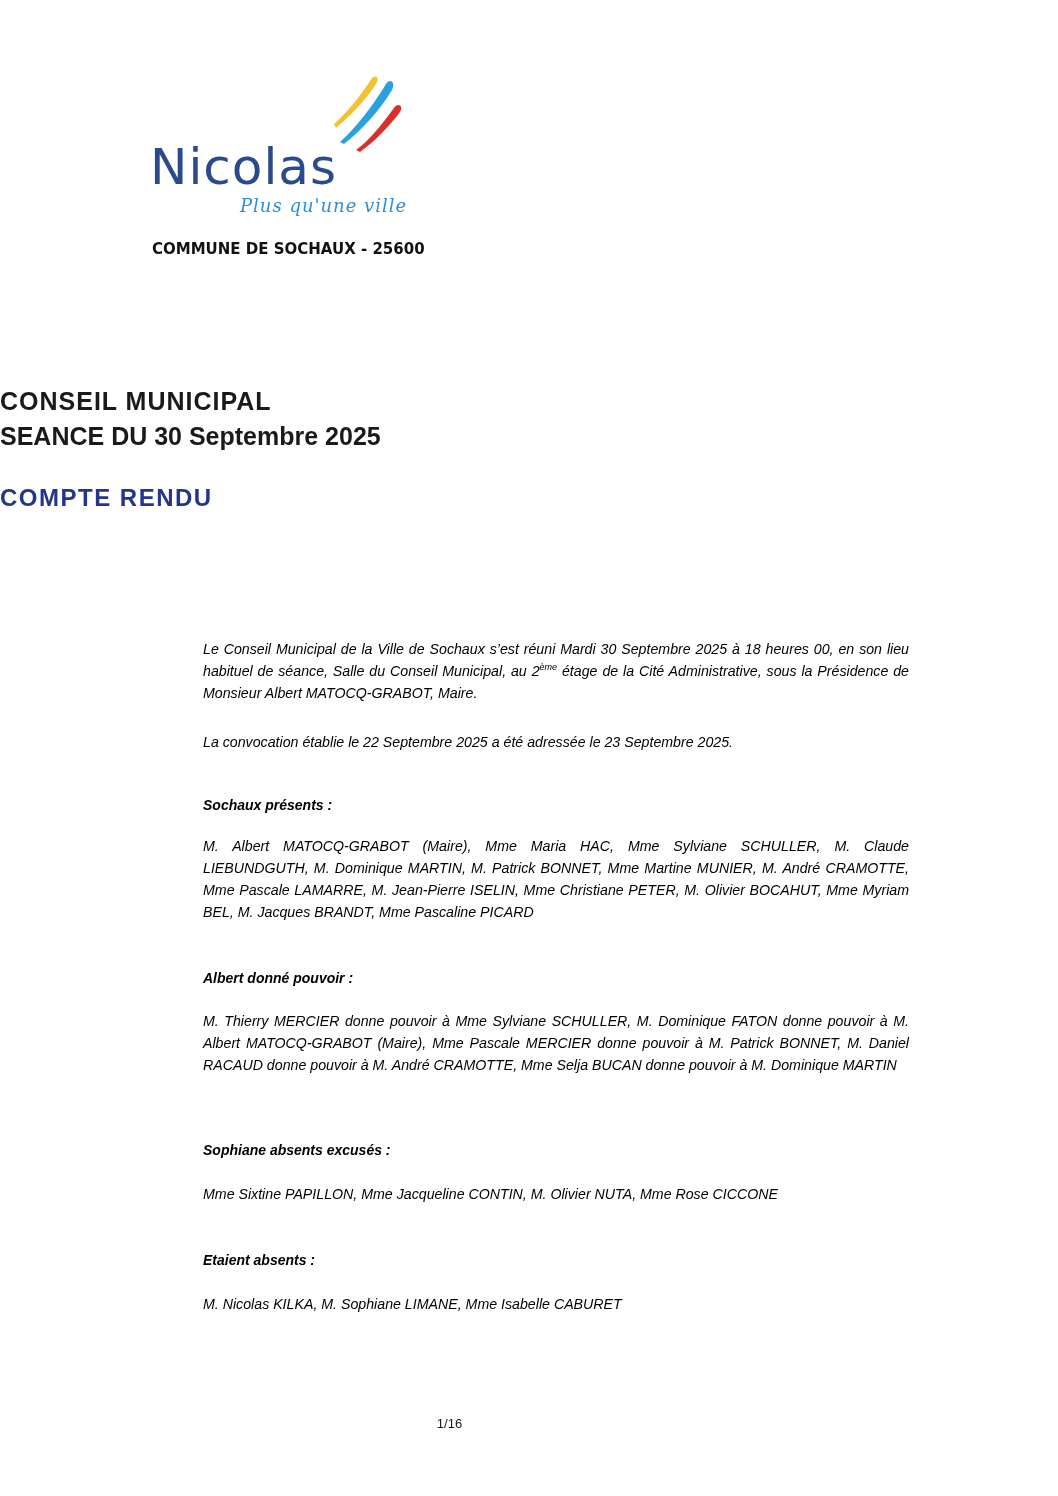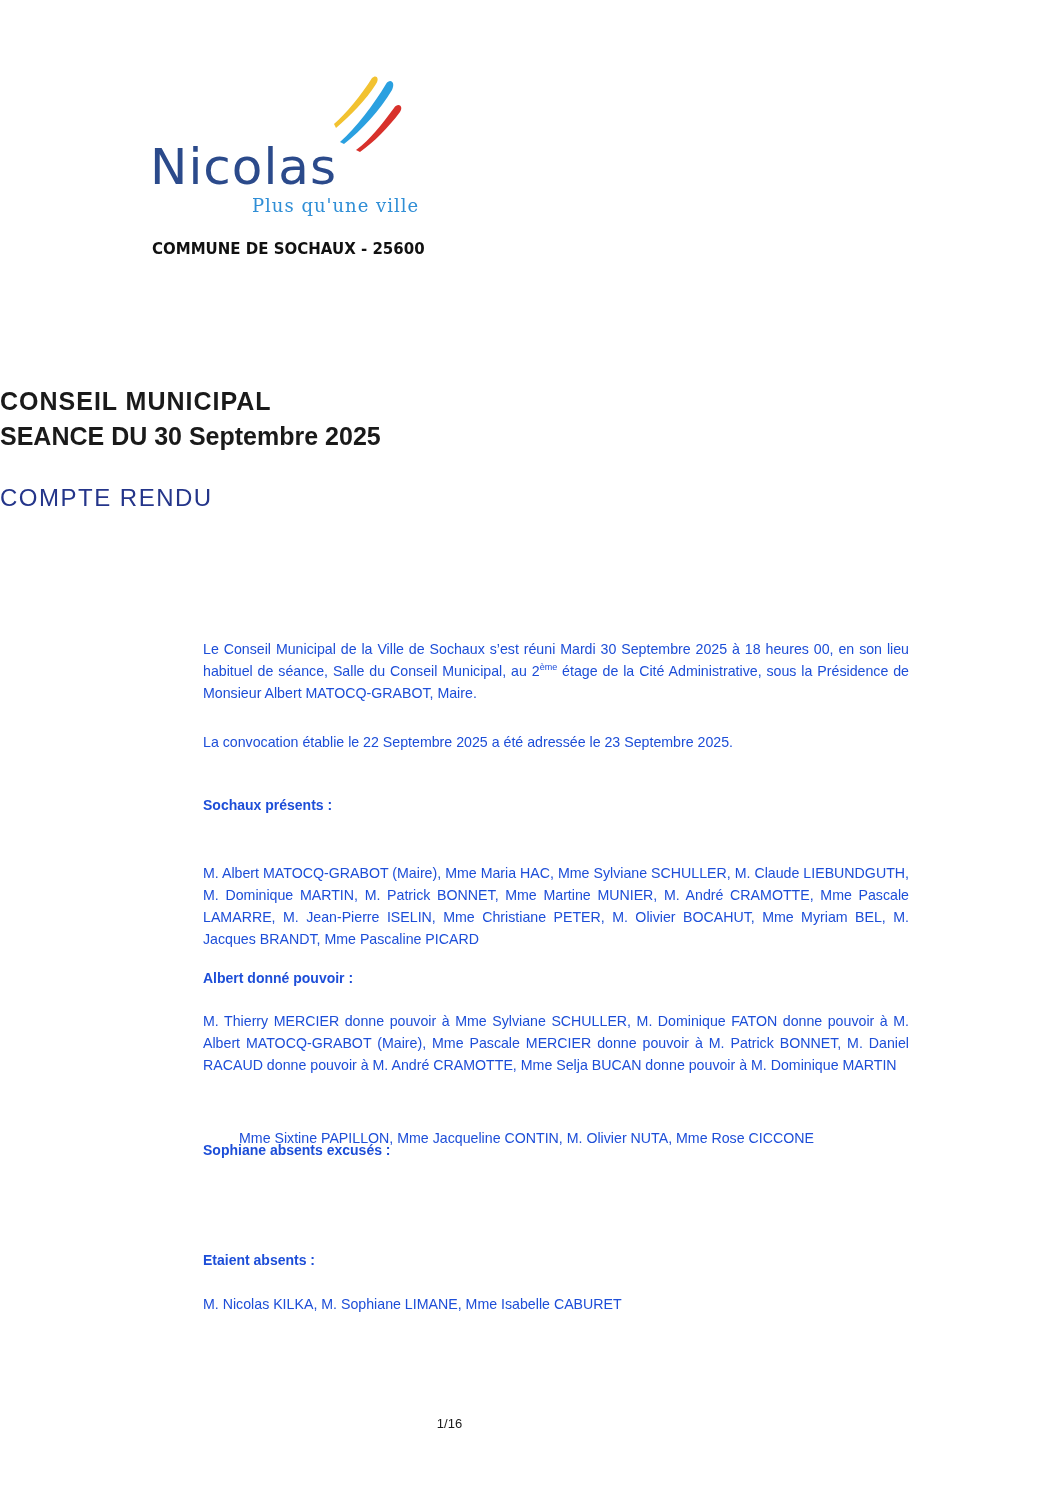--- a/index.html
+++ b/index.html
@@ -8,37 +8,37 @@
       font-family: "Liberation Sans", sans-serif; color: #1a1a1a;
     }
     .logo { position: absolute; left: 148px; top: 72px; width: 290px; height: 150px; }
     .logo svg.brush { position: absolute; left: 178px; top: 0; width: 80px; height: 80px; }
     .logo .wordmark {
       position: absolute; left: 2px; top: 70px;
       font-family: "DejaVu Sans", sans-serif; font-size: 50px; letter-spacing: 1px;
       color: #2b4a8b; font-weight: normal; line-height: 1;
     }
     .logo .tagline {
-      position: absolute; left: 104px; top: 123px;
-      font-family: "DejaVu Serif", serif; font-size: 18px;
+      position: absolute; left: 92px; top: 123px;
+      font-family: "DejaVu Serif", serif; font-style: italic; font-size: 18px;
       color: #2f8ed6; letter-spacing: 1px;
     }
     .commune {
       position: absolute; left: 152px; top: 240px;
       font-family: "DejaVu Sans", sans-serif; font-weight: bold; font-size: 15px;
       color: #111;
     }
     .title-block { position: absolute; left: 0; width: 1058px; text-align: left; }
     .t1 { top: 387px; font-size: 25px; font-weight: bold; letter-spacing: 1px; color: #1a1a1a; }
     .t2 { top: 422px; font-size: 25px; font-weight: bold; color: #1a1a1a; }
-    .t3 { top: 484px; font-size: 24px; font-weight: normal; letter-spacing: 1.5px; color: #24358a; }
+    .t3 { top: 484px; font-size: 24px; font-weight: bold; letter-spacing: 1.5px; color: #24358a; }
     .content {
       position: absolute; left: 203px; width: 706px;
       font-family: "Liberation Sans", sans-serif; font-size: 14.2px; line-height: 22px;
-      text-align: justify; color: #1d4ed8;
+      text-align: justify; color: #000000; font-style: italic;
     }
     .content.heading { font-weight: bold; font-size: 14px; }
     sup { font-size: 9px; line-height: 0; }
     .page-num {
       position: absolute; left: 0; width: 899px; top: 1416px; text-align: center;
       font-size: 13px; color: #1a1a1a;
     }
   </style>
 </head>
 <body>
@@ -57,24 +57,24 @@
 
 <div class="title-block t1">CONSEIL MUNICIPAL</div>
 <div class="title-block t2">SEANCE DU 30 Septembre 2025</div>
 <div class="title-block t3">COMPTE RENDU</div>
 
 <div class="content" style="top:638px;"><span>Le  Conseil Municipal de la Ville de Sochaux s’est réuni Mardi 30 Septembre 2025 à 18 heures 00, en son lieu habituel de séance, Salle du Conseil Municipal, au 2</span><sup>ème</sup><span> étage de la Cité Administrative, sous la Présidence de Monsieur Albert MATOCQ-GRABOT, Maire.</span></div>
 
 <div class="content" style="top:731px;">La convocation établie le 22 Septembre 2025 a été adressée le 23 Septembre 2025.</div>
 
 <div class="content heading" style="top:794px;">Sochaux présents :</div>
-<div class="content" style="top:862px;">M. Albert MATOCQ-GRABOT (Maire), Mme Maria HAC, Mme Sylviane SCHULLER, M. Claude LIEBUNDGUTH, M. Dominique MARTIN, M. Patrick BONNET, Mme Martine MUNIER, M. André CRAMOTTE, Mme Pascale LAMARRE, M. Jean-Pierre ISELIN, Mme Christiane PETER, M. Olivier BOCAHUT, Mme Myriam BEL, M. Jacques BRANDT, Mme Pascaline PICARD</div>
+<div class="content" style="top:835px;">M. Albert MATOCQ-GRABOT (Maire), Mme Maria HAC, Mme Sylviane SCHULLER, M. Claude LIEBUNDGUTH, M. Dominique MARTIN, M. Patrick BONNET, Mme Martine MUNIER, M. André CRAMOTTE, Mme Pascale LAMARRE, M. Jean-Pierre ISELIN, Mme Christiane PETER, M. Olivier BOCAHUT, Mme Myriam BEL, M. Jacques BRANDT, Mme Pascaline PICARD</div>
 
 <div class="content heading" style="top:967px;">Albert donné pouvoir :</div>
 <div class="content" style="top:1010px;">M. Thierry MERCIER donne pouvoir à Mme Sylviane SCHULLER, M. Dominique FATON donne pouvoir à M. Albert MATOCQ-GRABOT (Maire), Mme Pascale MERCIER donne pouvoir à M. Patrick BONNET, M. Daniel RACAUD donne pouvoir à M. André CRAMOTTE, Mme Selja BUCAN donne pouvoir à M. Dominique MARTIN</div>
 
 <div class="content heading" style="top:1139px;">Sophiane absents excusés :</div>
-<div class="content" style="top:1127px;margin-left:36px;">Mme Sixtine PAPILLON, Mme Jacqueline CONTIN, M. Olivier NUTA, Mme Rose CICCONE</div>
+<div class="content" style="top:1183px;">Mme Sixtine PAPILLON, Mme Jacqueline CONTIN, M. Olivier NUTA, Mme Rose CICCONE</div>
 
 <div class="content heading" style="top:1249px;">Etaient absents :</div>
 <div class="content" style="top:1293px;">M. Nicolas KILKA, M. Sophiane LIMANE, Mme Isabelle CABURET</div>
 
 <div class="page-num">1/16</div>
 
 </body></html>

